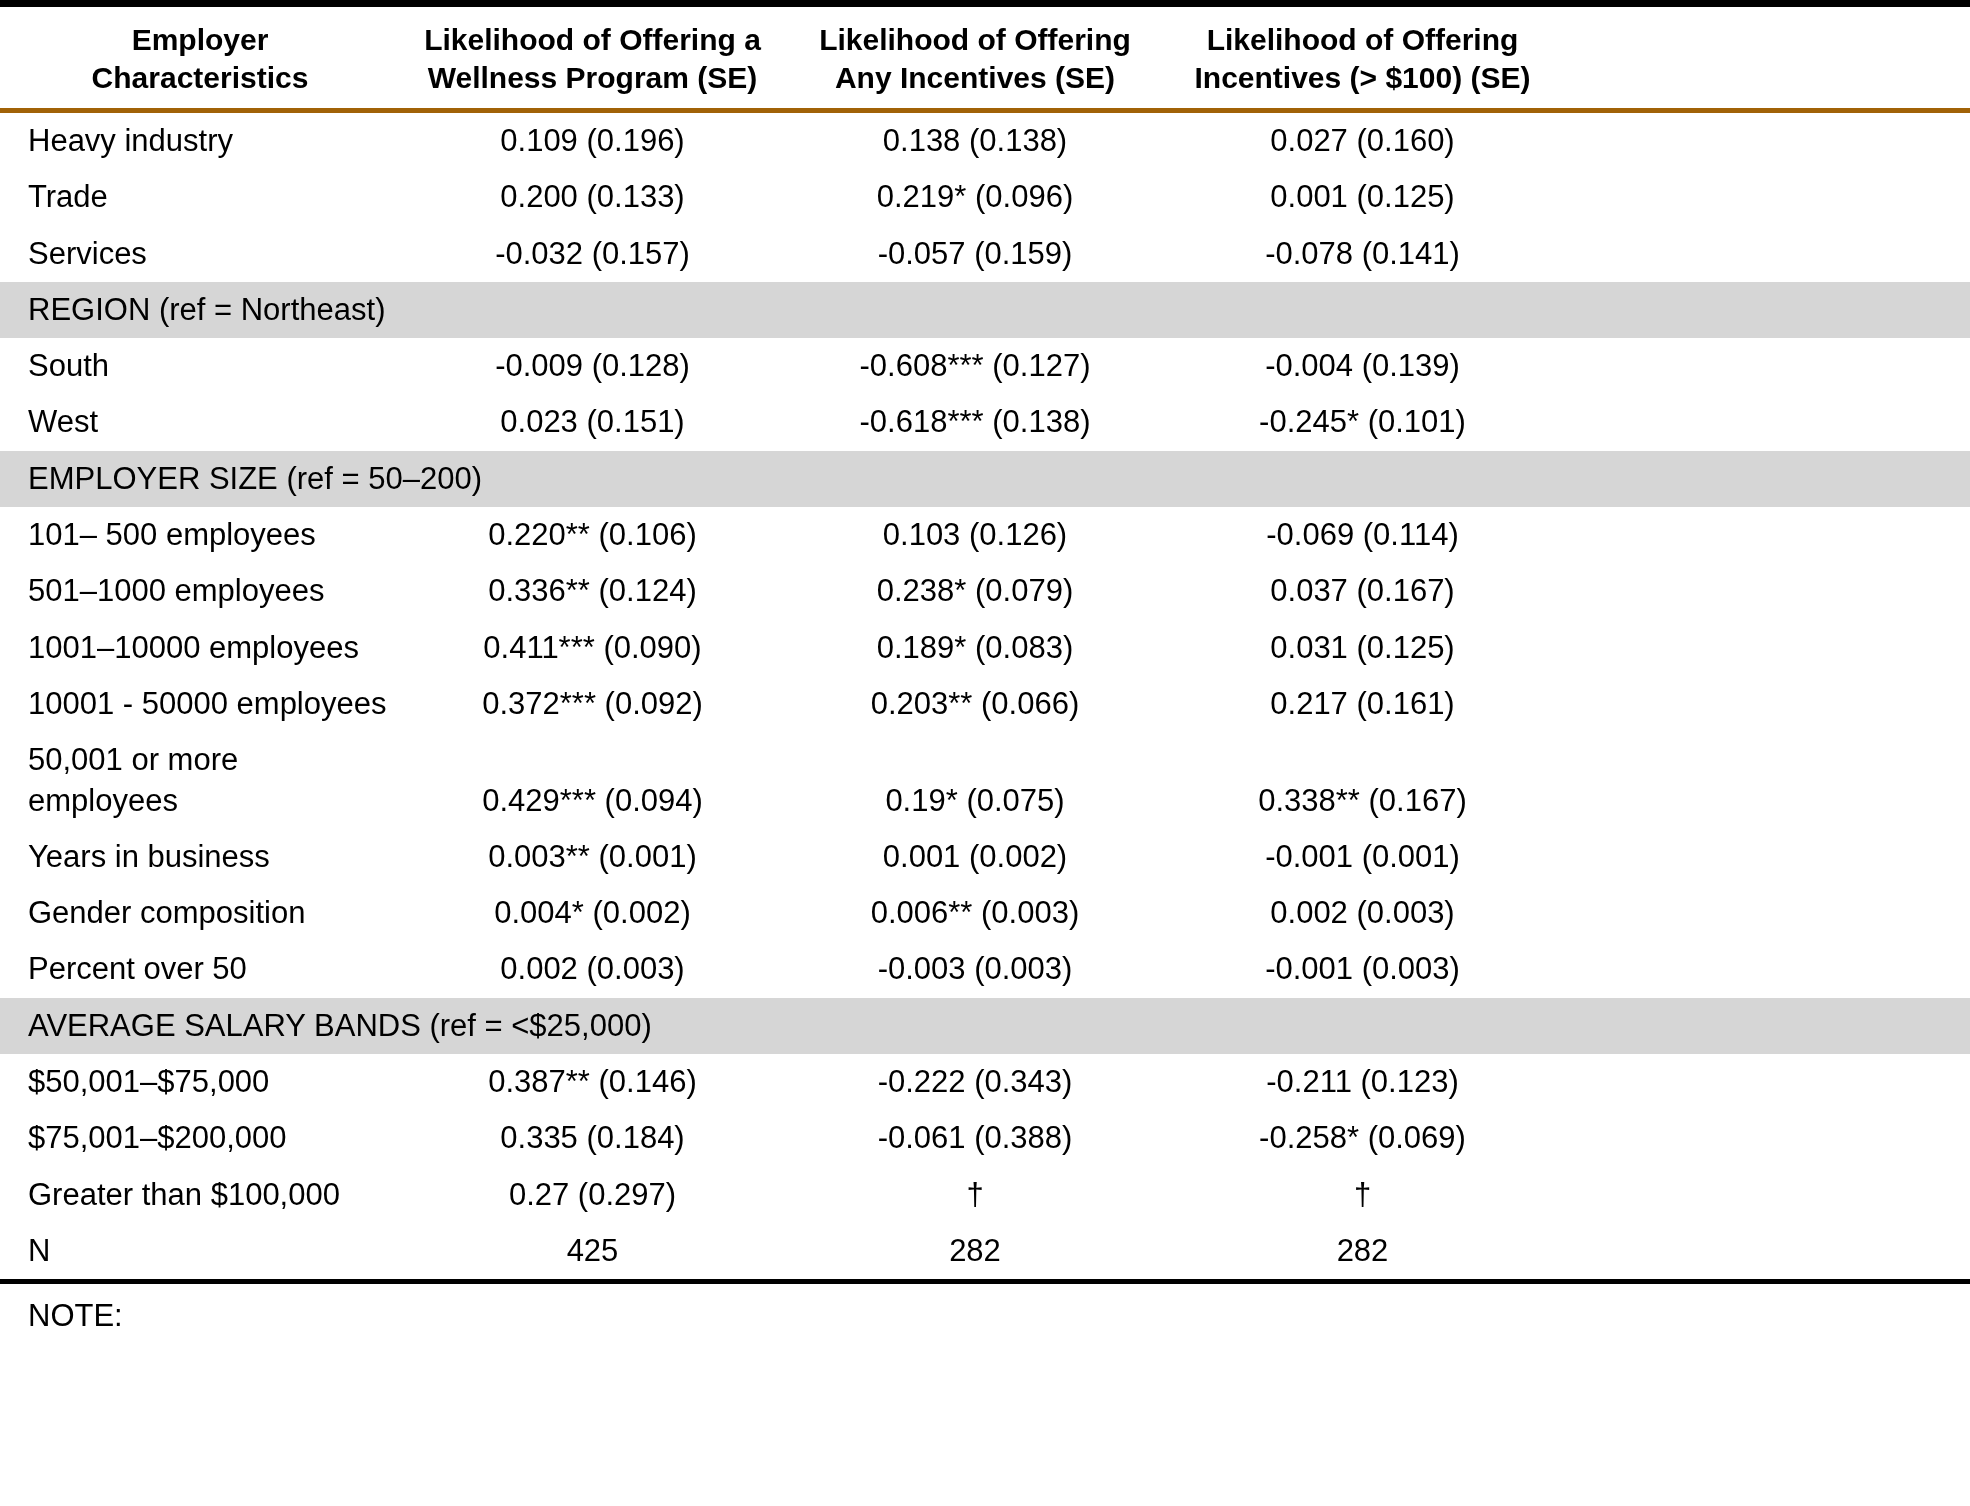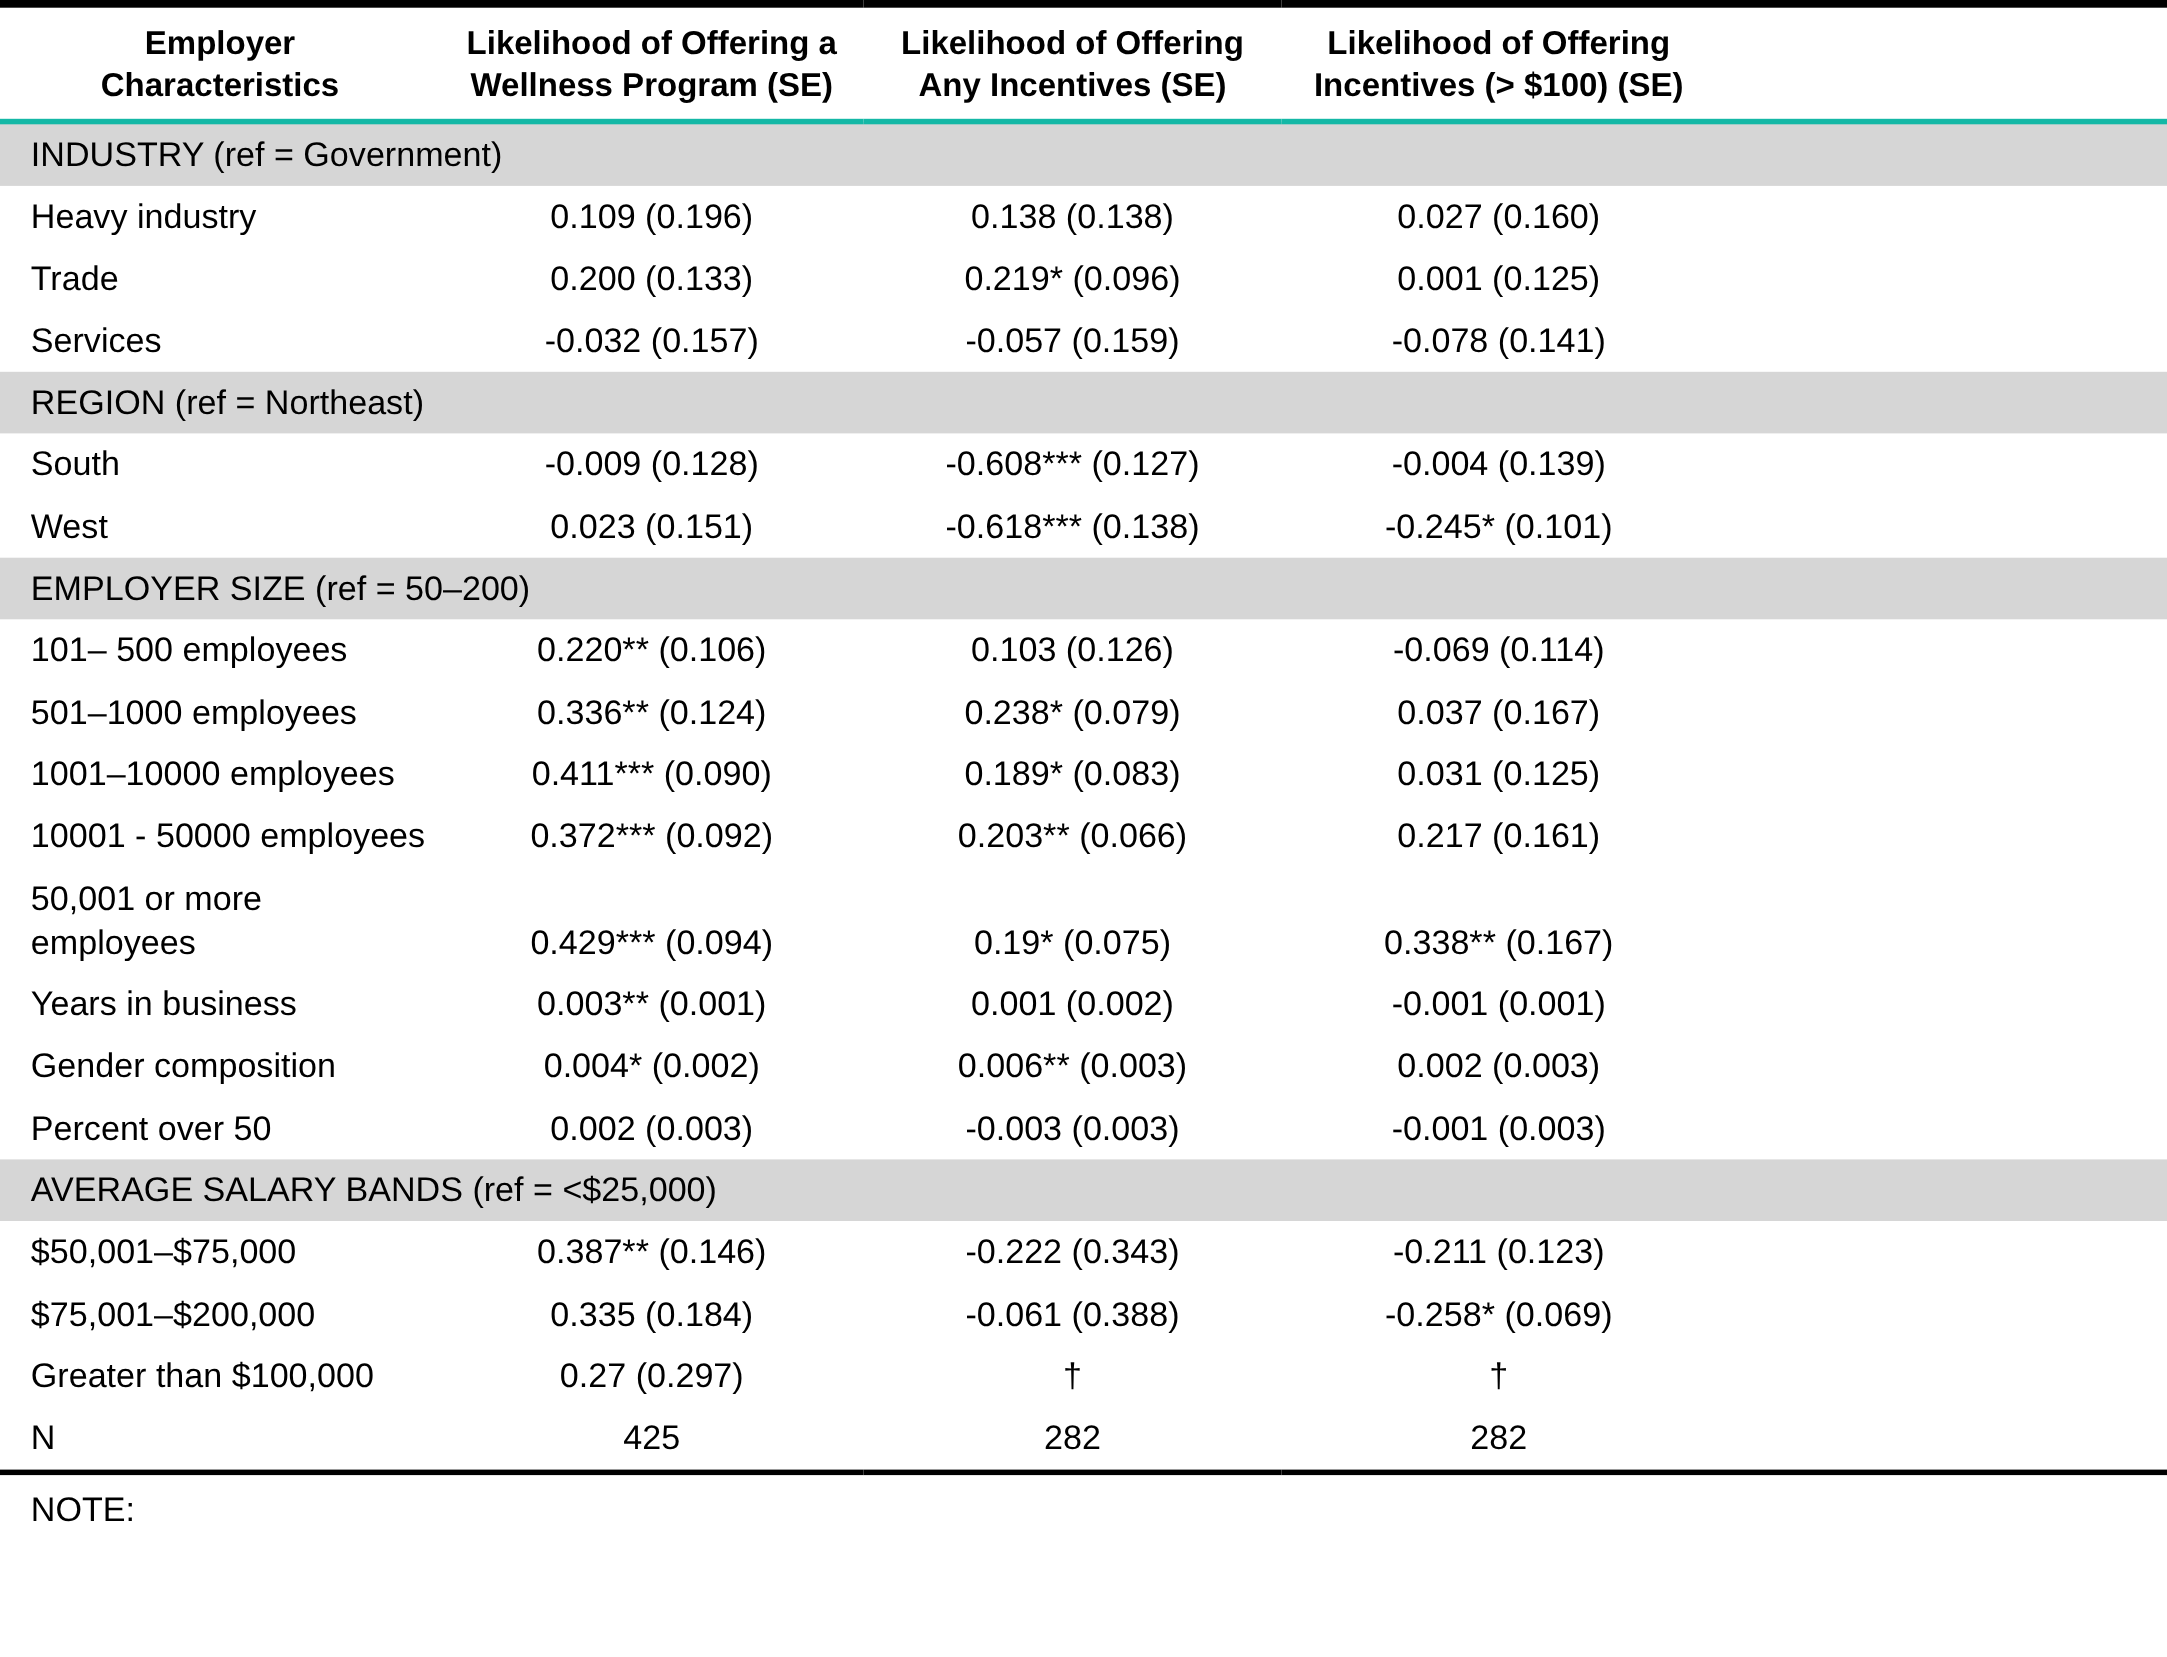--- a/index.html
+++ b/index.html
@@ -23,21 +23,21 @@
     font-size: 31px;
   }
   thead th {
     font-weight: bold;
     text-align: center;
     vertical-align: middle;
     white-space: pre-line;
     line-height: 1.25;
     font-size: 30px;
     padding: 14px 4px 12px 4px;
-    border-bottom: 5px solid #14b8a6;
+    border-bottom: 5px solid #a16207;
   }
   td {
     vertical-align: bottom;
     line-height: 1.3;
   }
   tr.section-row td {
     background: var(--section-bg, #d6d6d6);
     text-align: left;
     padding: 8px 6px 8px 28px;
   }
@@ -76,23 +76,20 @@
         <th>Likelihood of Offering a
 Wellness Program (SE)</th>
         <th>Likelihood of Offering
 Any Incentives (SE)</th>
         <th>Likelihood of Offering
 Incentives (&gt; $100) (SE)</th>
         <th></th>
       </tr>
     </thead>
     <tbody id="table-body">
-        <tr class="section-row">
-          <td colspan="5">INDUSTRY (ref = Government)</td>
-        </tr>
         <tr class="data-row">
           <td class="label-cell">Heavy industry</td>
           <td class="value-cell">0.109 (0.196)</td>
           <td class="value-cell">0.138 (0.138)</td>
           <td class="value-cell">0.027 (0.160)</td>
           <td class="filler-cell"></td>
         </tr>
         <tr class="data-row">
           <td class="label-cell">Trade</td>
           <td class="value-cell">0.200 (0.133)</td>

